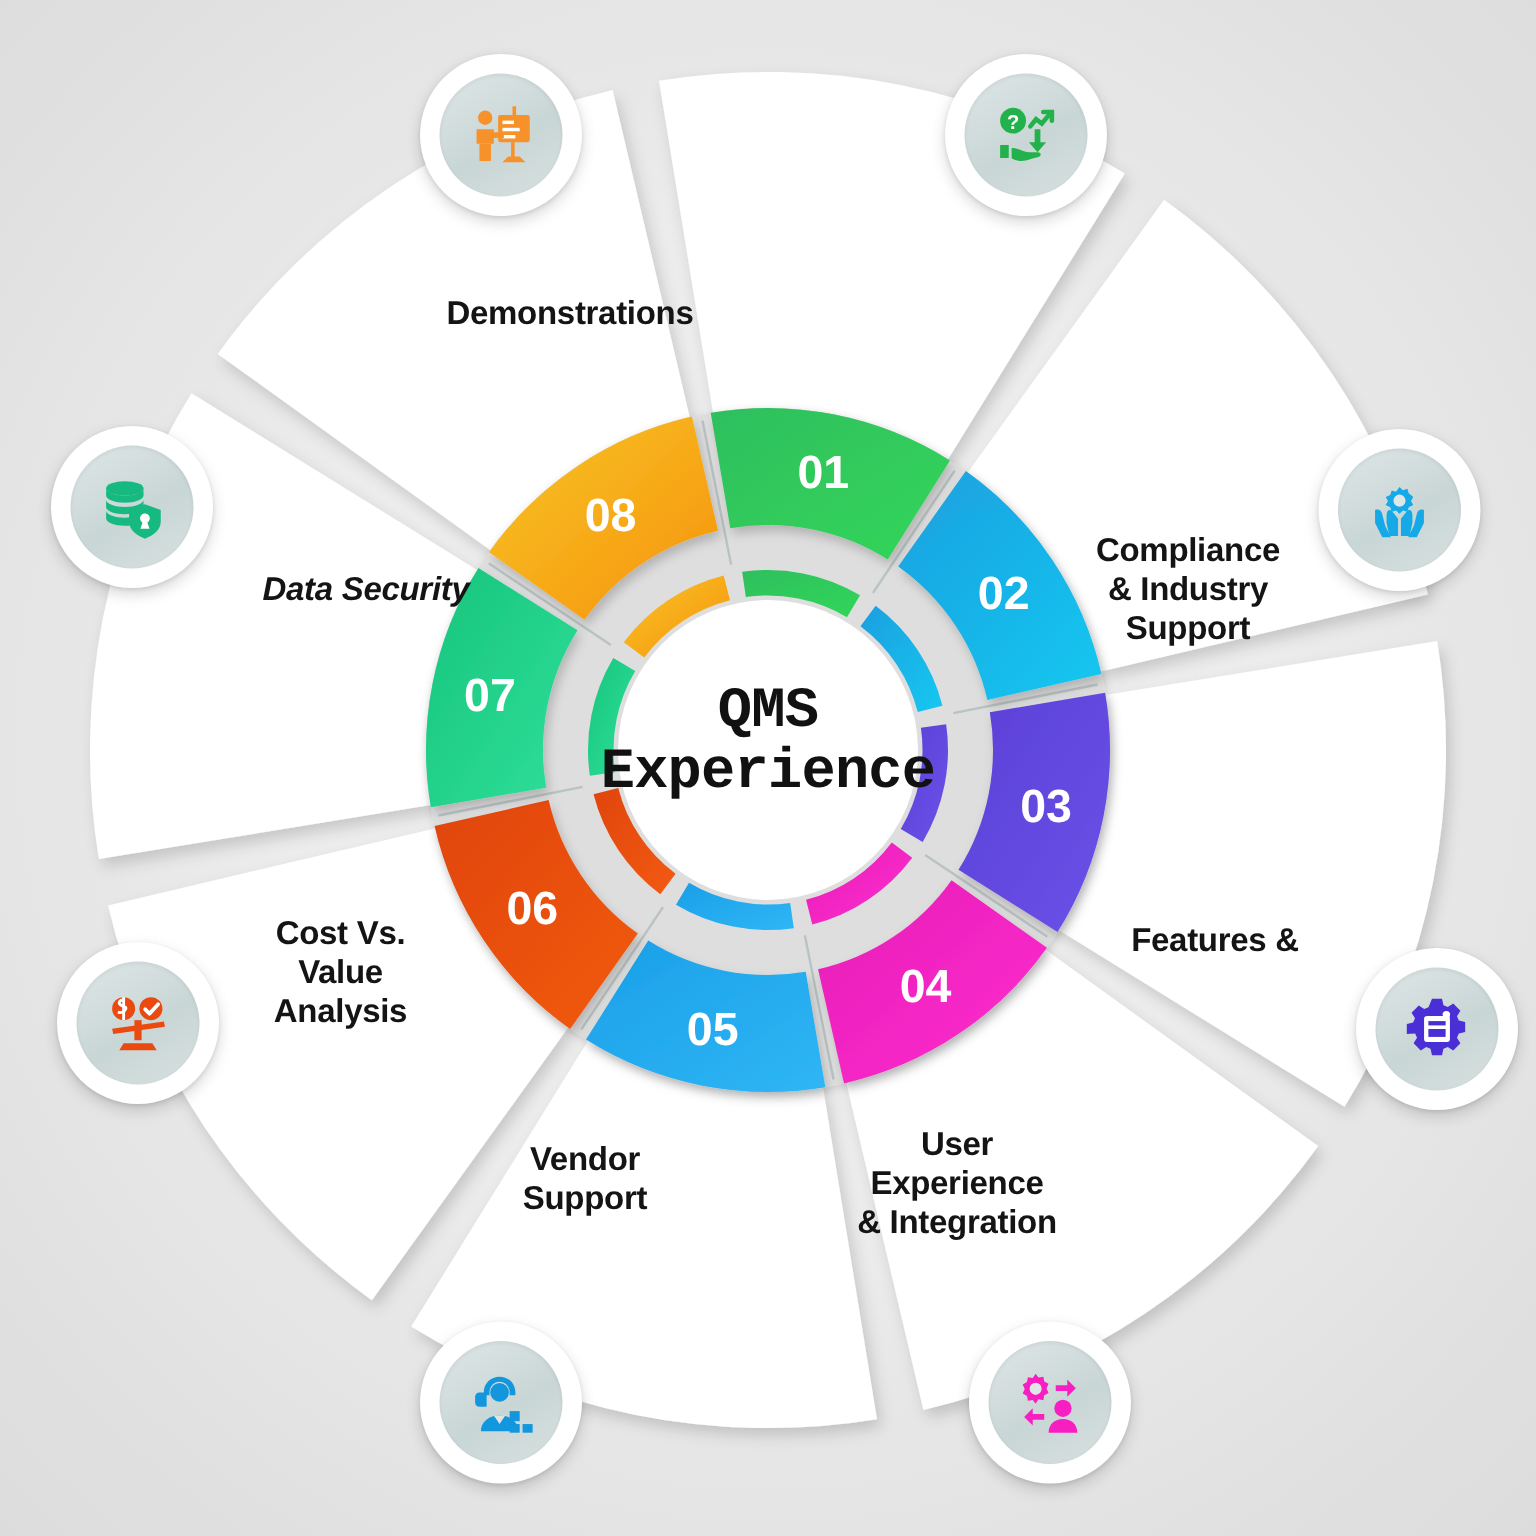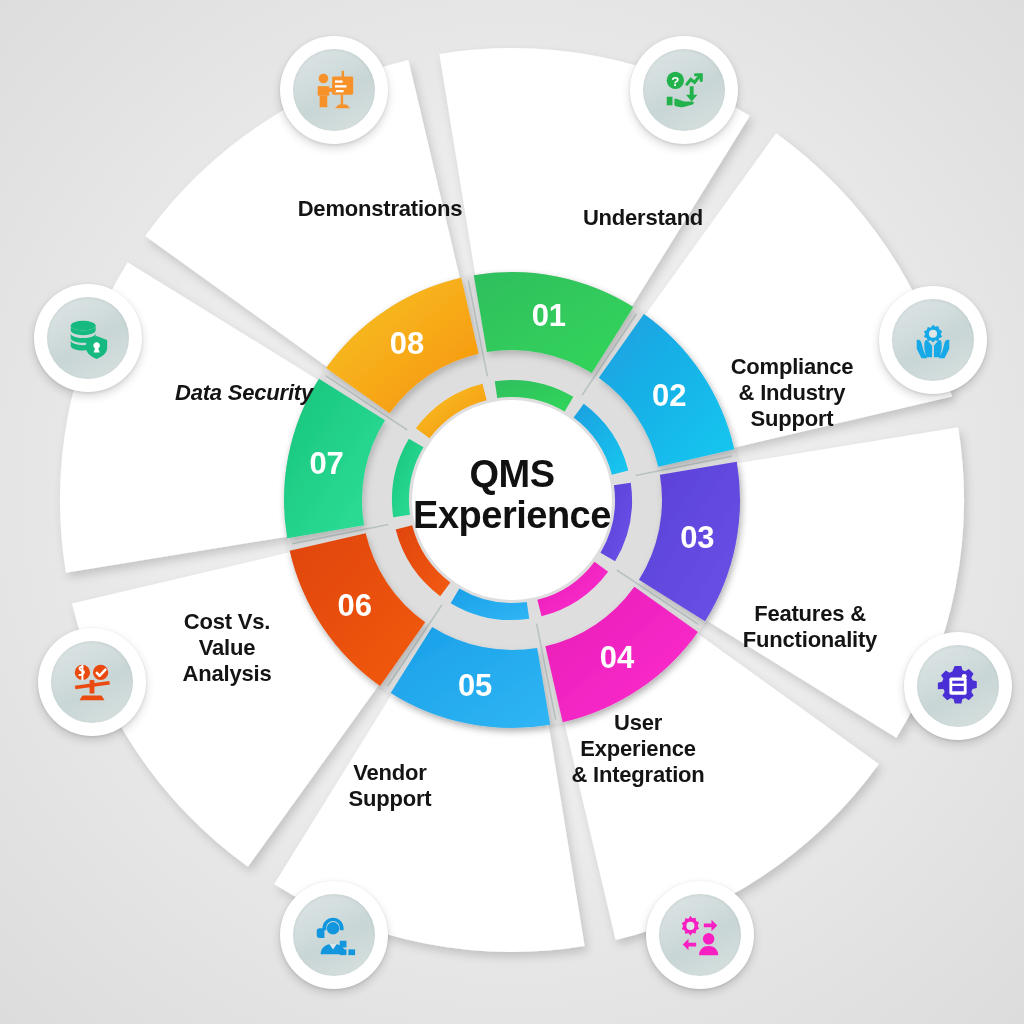--- a/index.html
+++ b/index.html
@@ -41,21 +41,21 @@
     background:linear-gradient(150deg,#dfe6e6 0%,#c9d6d6 55%,#d7e0df 100%);
     display:flex;align-items:center;justify-content:center;
     box-shadow:inset 0 1px 3px rgba(0,0,0,0.07);
   }
   .badge svg{display:block;}
 
   .center-text{
     position:absolute;left:512px;top:495px;
     transform:translate(-50%,-50%);
     text-align:center;
-    font-family:Liberation Sans, sans-serif;
+    font-family:Liberation Mono, monospace;
     font-weight:bold;
     font-size:38px;
     line-height:1.08;
     color:#111;
     letter-spacing:-0.5px;
     width:230px;
     pointer-events:none;
   }
 </style>
 </head>
@@ -190,32 +190,30 @@
       </g>
   </svg>
 
   <div class="center-text">
     <div>QMS</div>
     <div>Experience</div>
   </div>
 
   <div id="labels">
       <div class="seg-label" style="left: 643px; top: 218px;">
-        <div>Understand</div>
       </div>
       <div class="seg-label" style="left: 792px; top: 393px;">
         <div>Compliance</div>
         <div>&amp; Industry</div>
         <div>Support</div>
       </div>
       <div class="seg-label" style="left: 810px; top: 611px; margin-top: 16px;">
         <div>Features &amp;</div>
-        <div>Functionality</div>
-      </div>
-      <div class="seg-label" style="left: 638px; top: 749px;">
+      </div>
+      <div class="seg-label" style="left: 638px; top: 789px;">
         <div>User</div>
         <div>Experience</div>
         <div>&amp; Integration</div>
       </div>
       <div class="seg-label" style="left: 390px; top: 786px;">
         <div>Vendor</div>
         <div>Support</div>
       </div>
       <div class="seg-label" style="left: 227px; top: 612px; margin-top: 36px;">
         <div>Cost Vs.</div>

